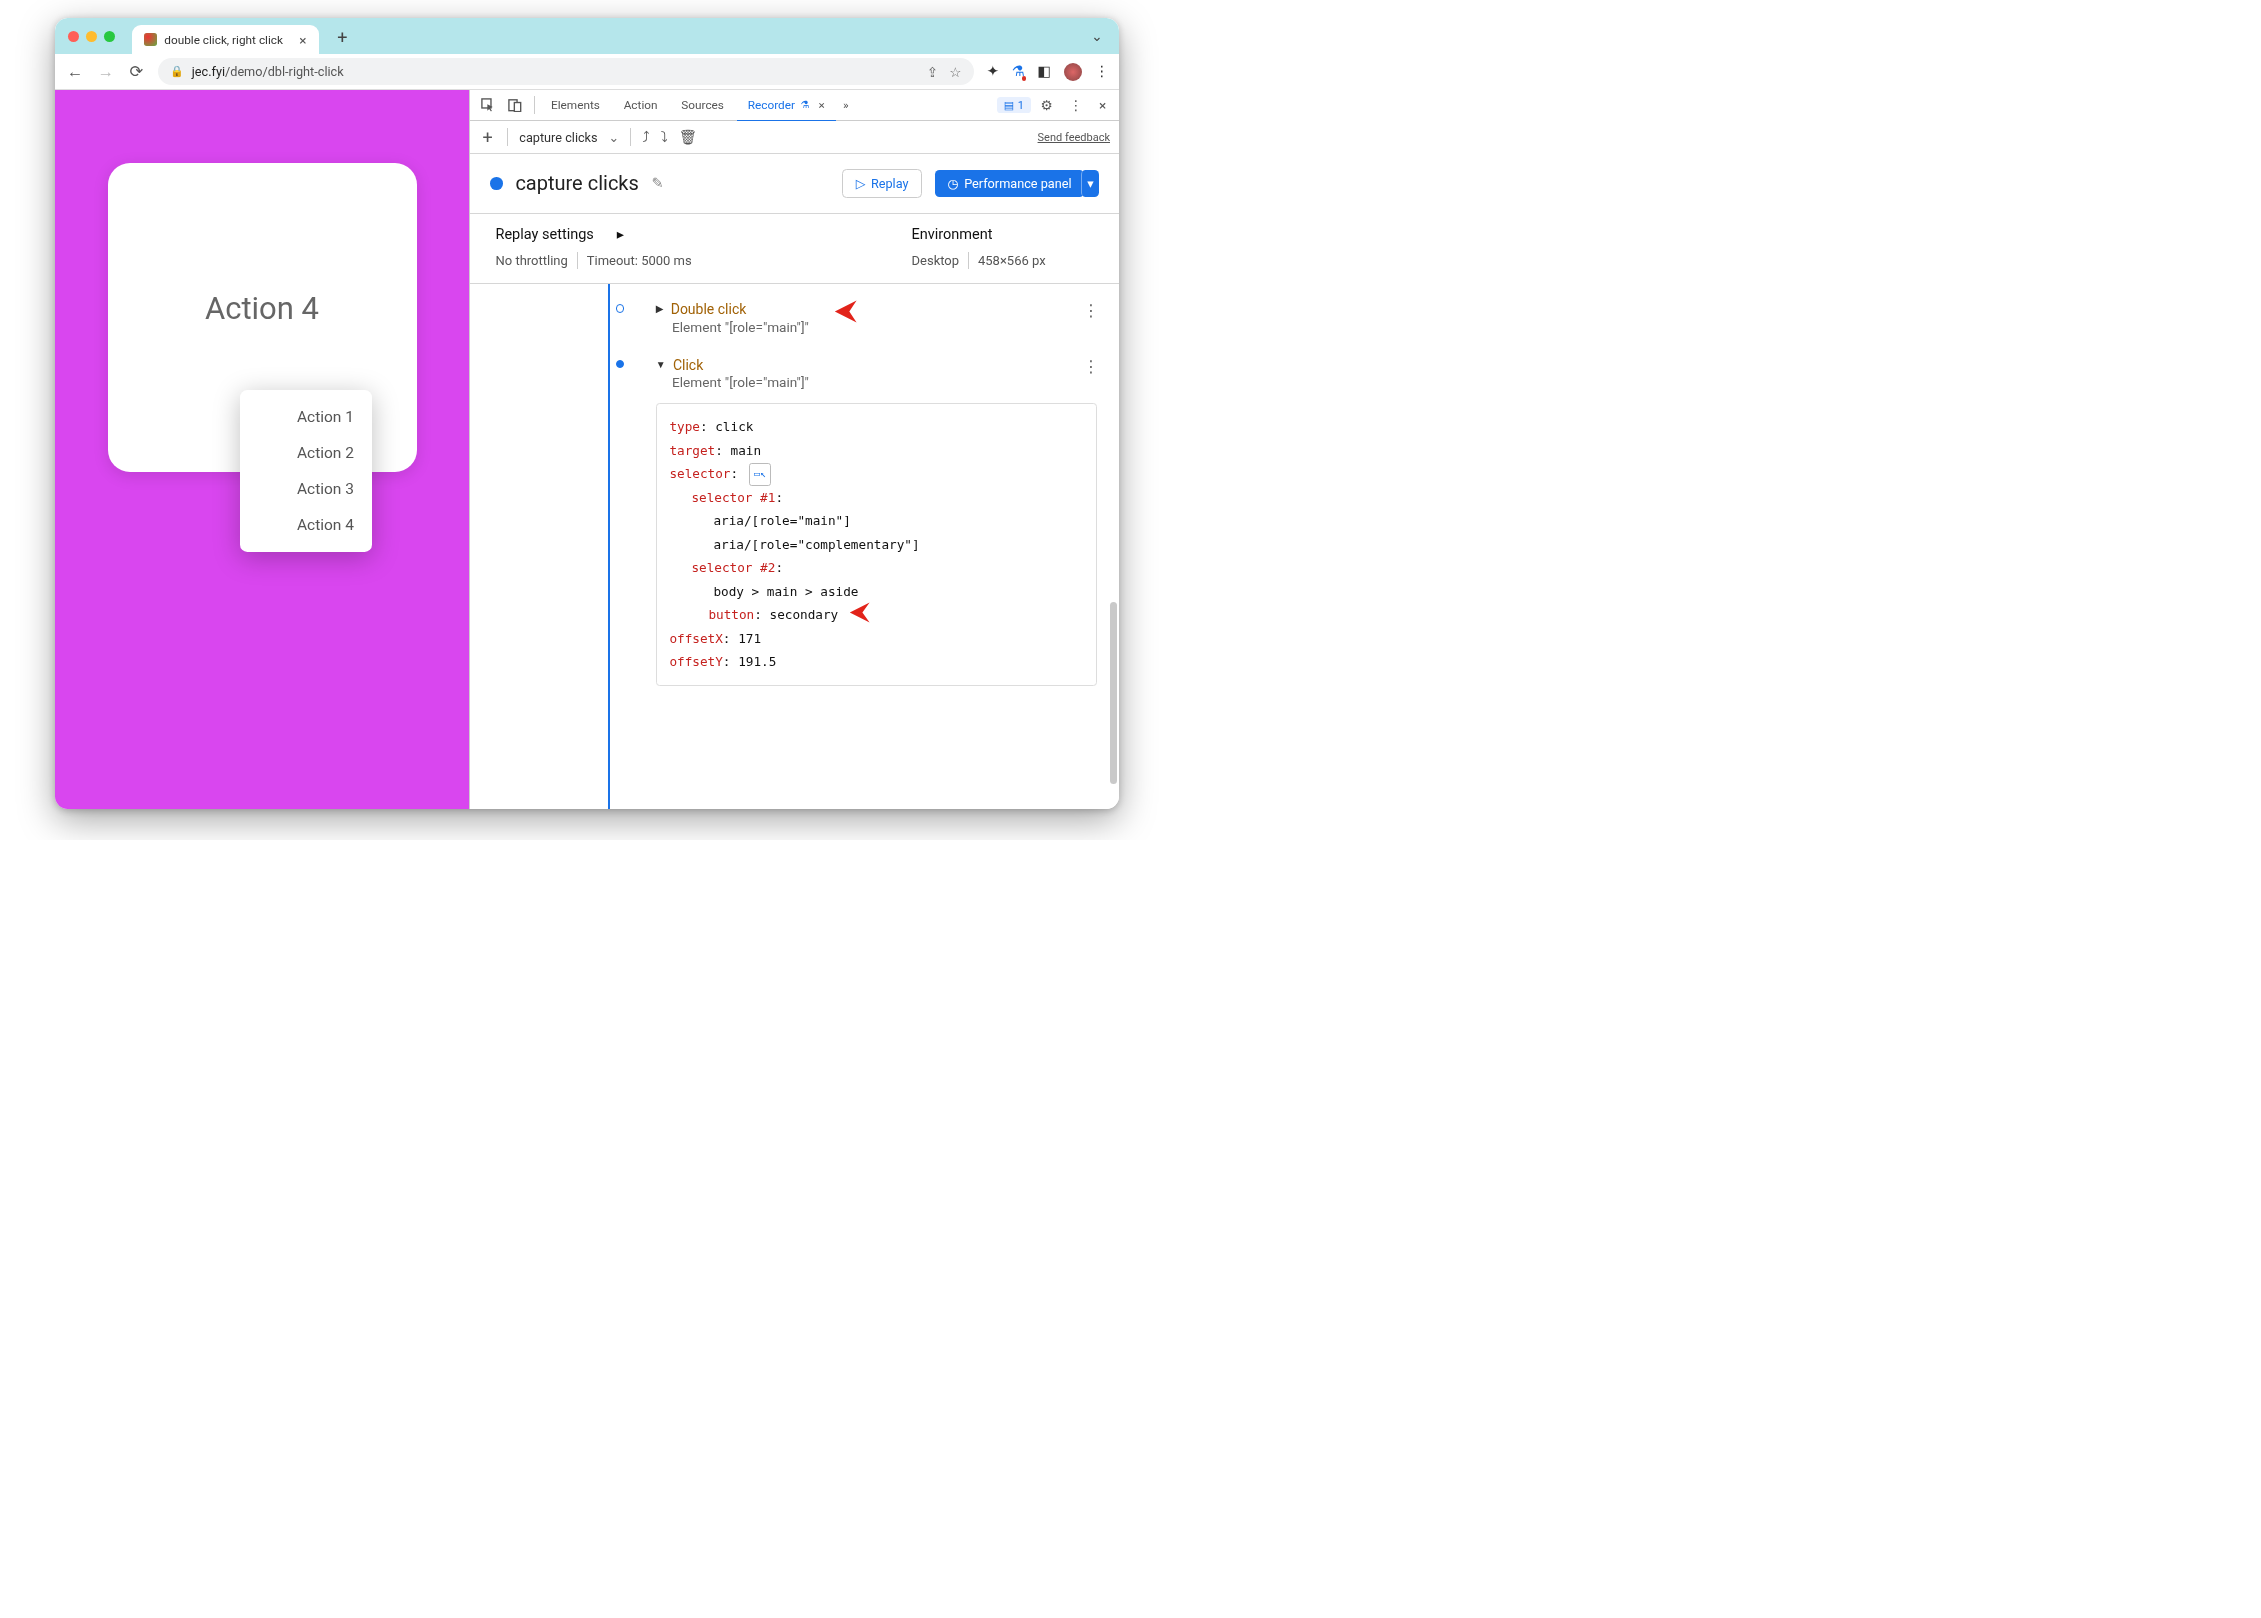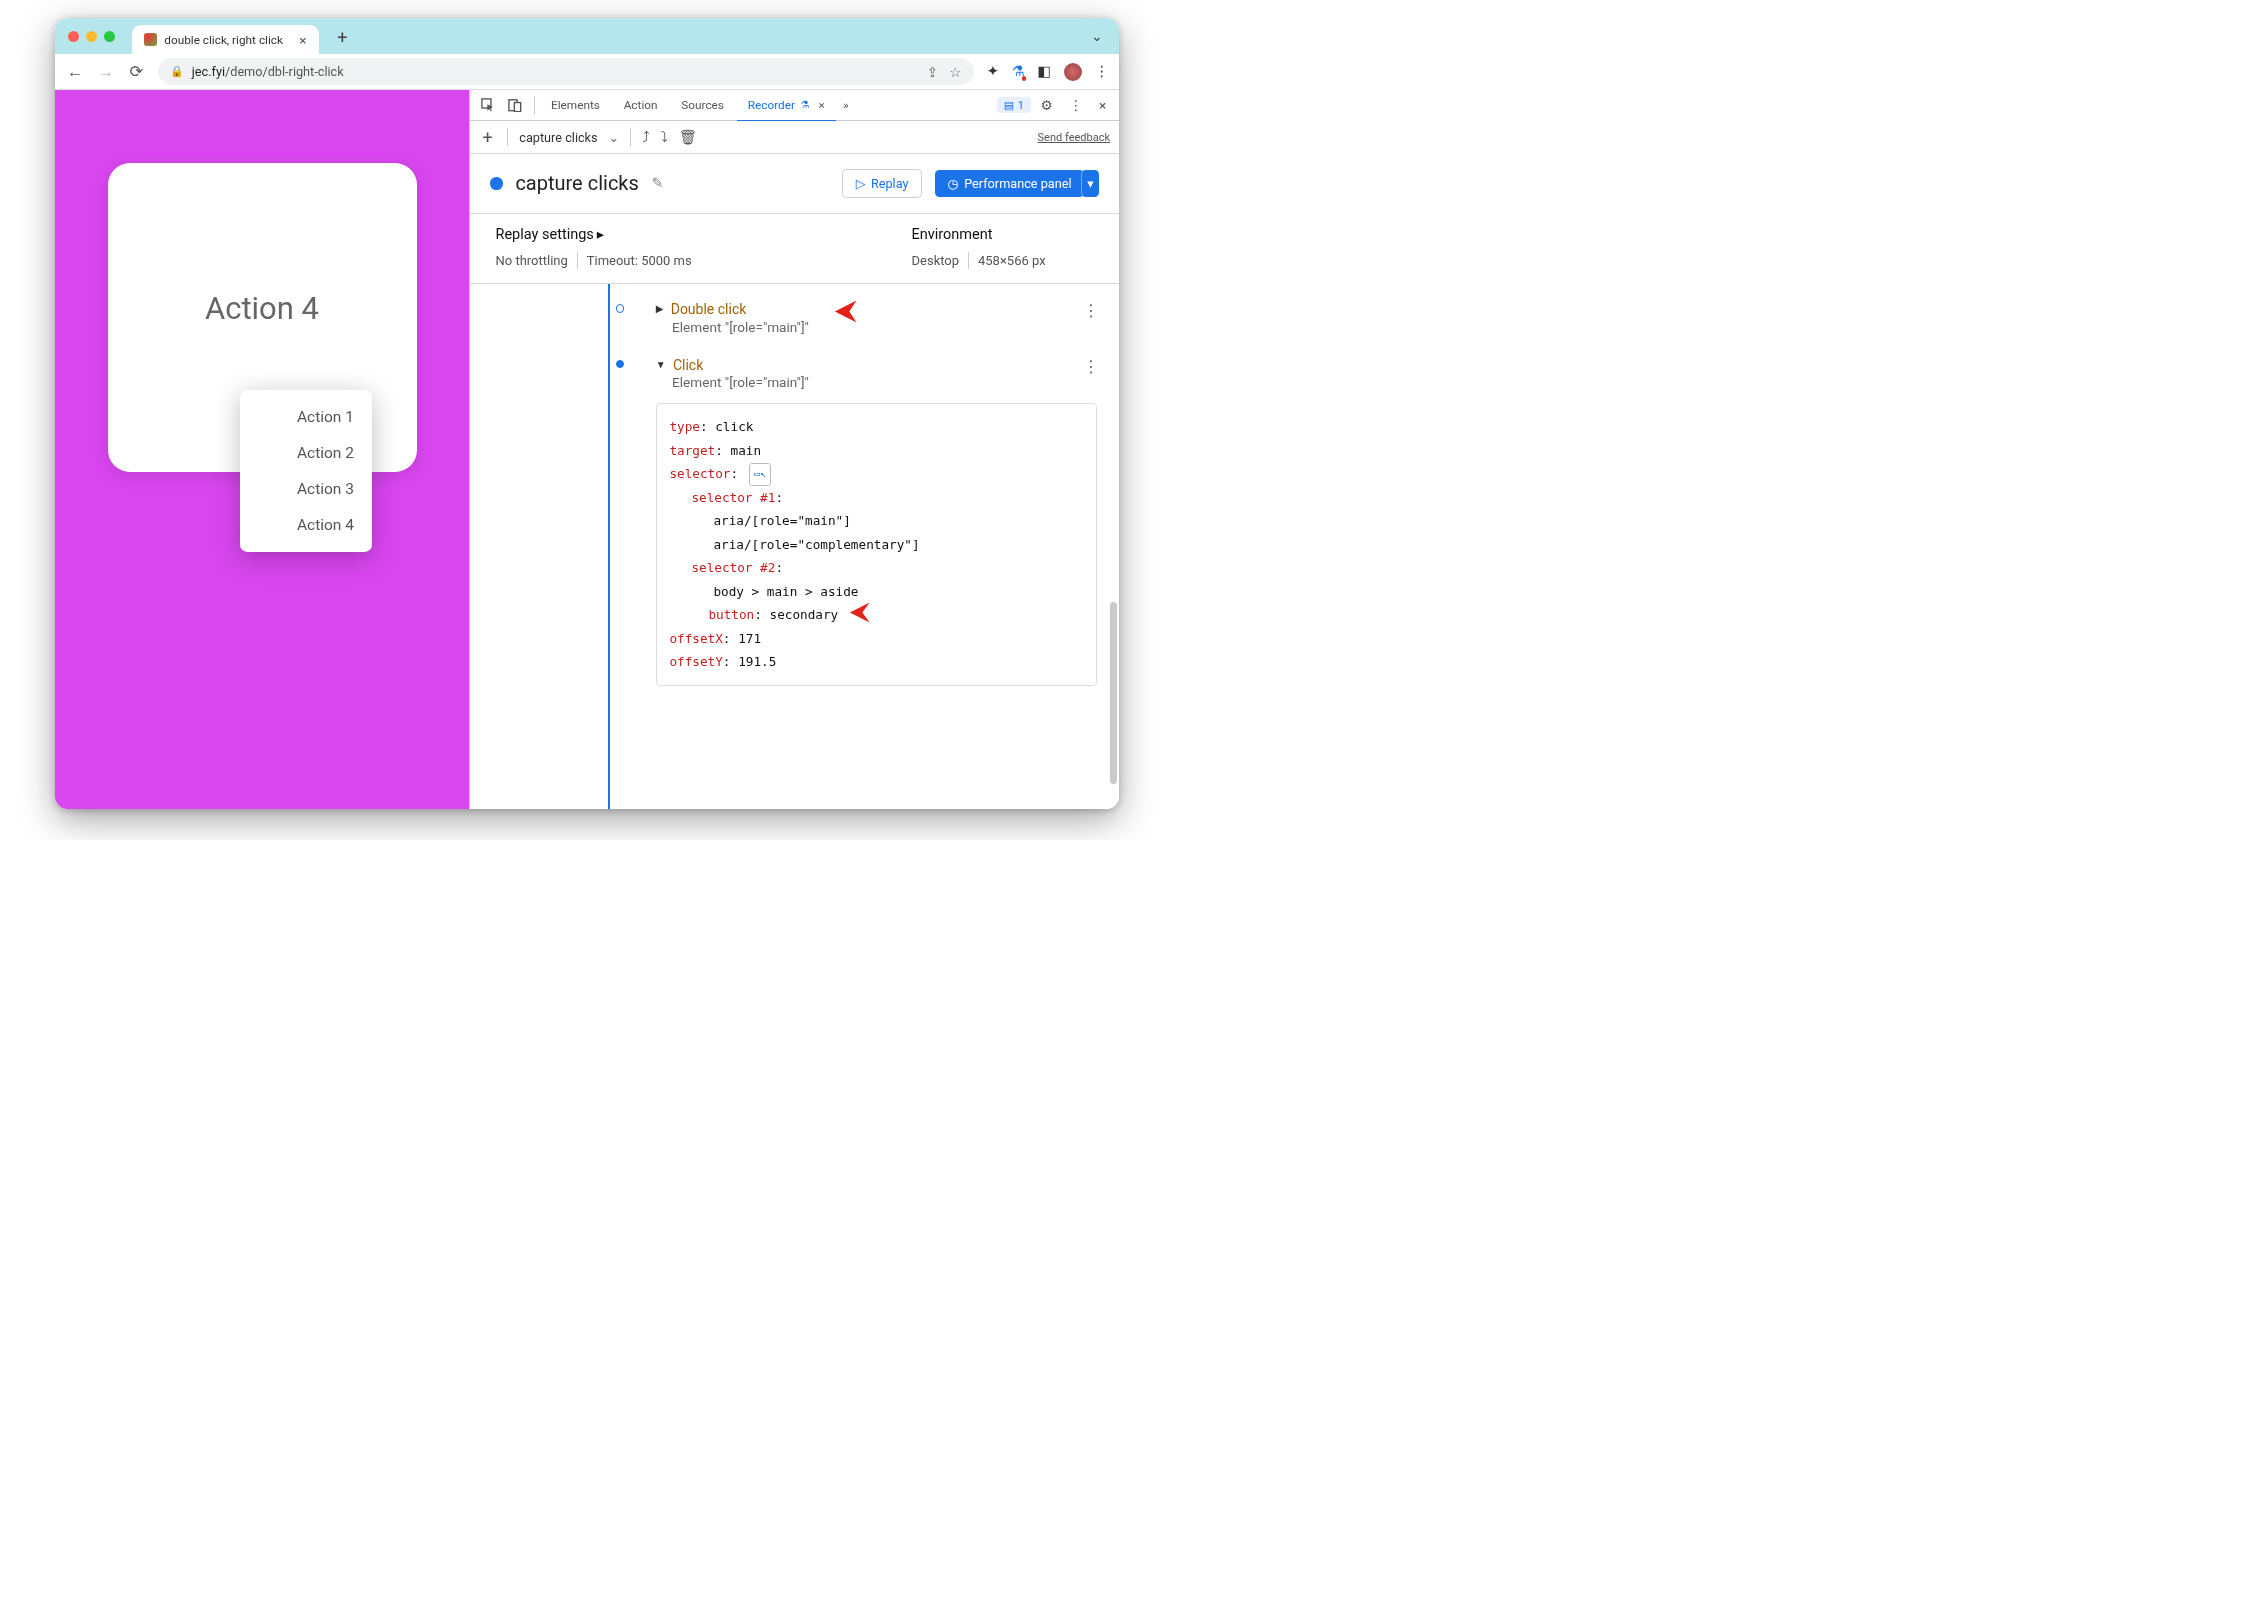--- a/index.html
+++ b/index.html
@@ -72,21 +72,21 @@
   .rec-header .edit{ color:#888; font-size:14.5px;}
   .rec-header .spacer{flex:1;}
   .btn { border-radius:4.5px; padding:6.4px 12.7px; font-size:12.7px; display:flex; align-items:center; gap:5.5px;}
   .btn.outline{ background:#fff; border:0.9px solid #ccc; color:#1a73e8;}
   .btn.primary{ background:#1a73e8; color:#fff;}
   .btn.dd-split{ background:#1a73e8; color:#fff; padding:6.4px 5.5px; margin-left:-3.6px; border-left:0.9px solid rgba(255,255,255,.4);}
   
   
   .settings{ padding:12.7px 25.5px 14.5px 25.5px; border-bottom:0.9px solid #d6d6d6; display:flex;}
   .settings .col{ flex:1;}
-  .settings h3{ font-size:14.5px; font-weight:400; color:#111; display:flex; align-items:center; gap:3px; margin-bottom:9px;}
+  .settings h3{ font-size:14.5px; font-weight:400; color:#111; display:flex; align-items:center; gap:23px; margin-bottom:9px;}
   .settings .vals{ font-size:13px; color:#555; display:flex; gap:9px; align-items:center;}
   .settings .vsep{ width:0.9px; height:16.4px; background:#ccc;}
   
   
   .steps{ flex:1; overflow:auto; padding: 11px 12.7px 0 12.7px; position:relative;}
   .timeline{ position:absolute; left:138px; top:0; bottom:0; width:1.8px; background:#1a73e8;}
   .step{ position:relative; margin-left:155px; padding:5.5px 0 16.4px 18px;}
   .step .node{ position:absolute; left:-22px; top:9px; width:8.2px; height:8.2px; border:1.8px solid #1a73e8; background:#fff; border-radius:50%;}
   .step .node.filled{ background:#1a73e8;}
   .step .stephead{ display:flex; align-items:center; gap:7.3px;}

